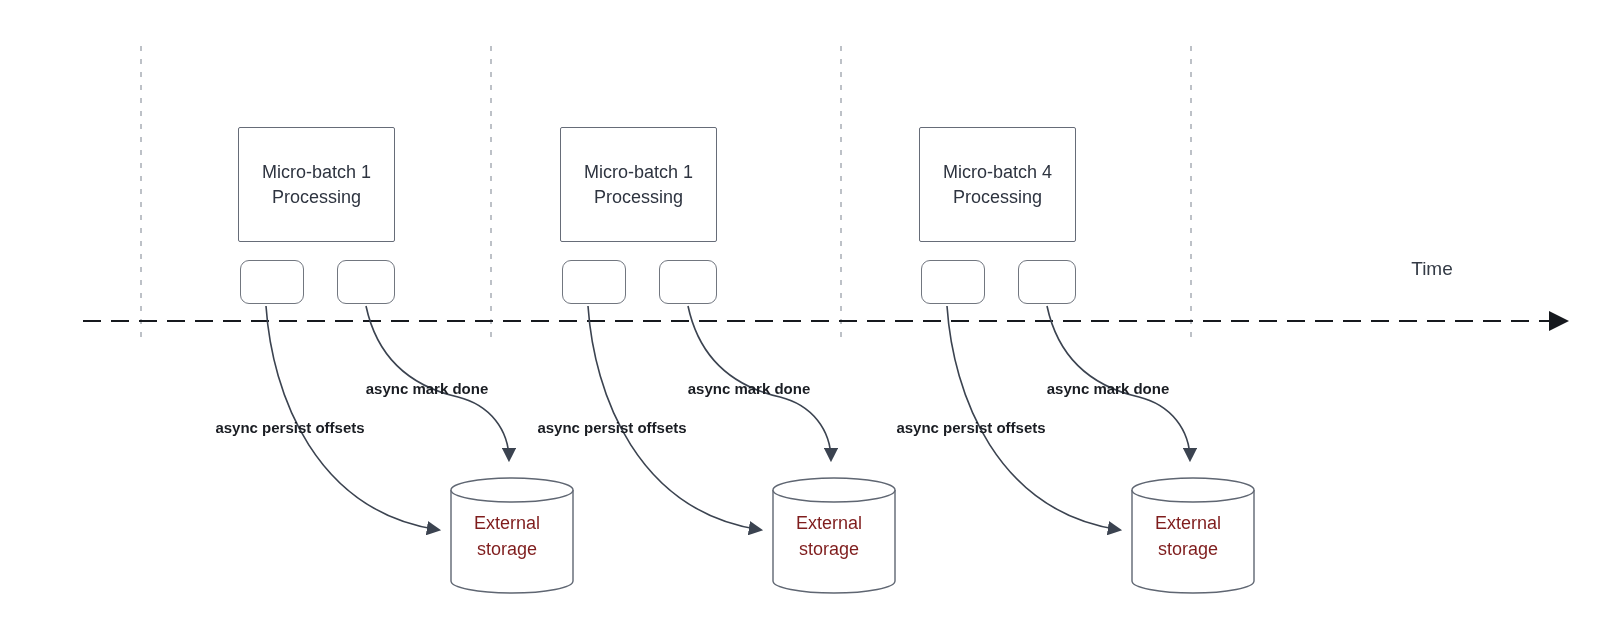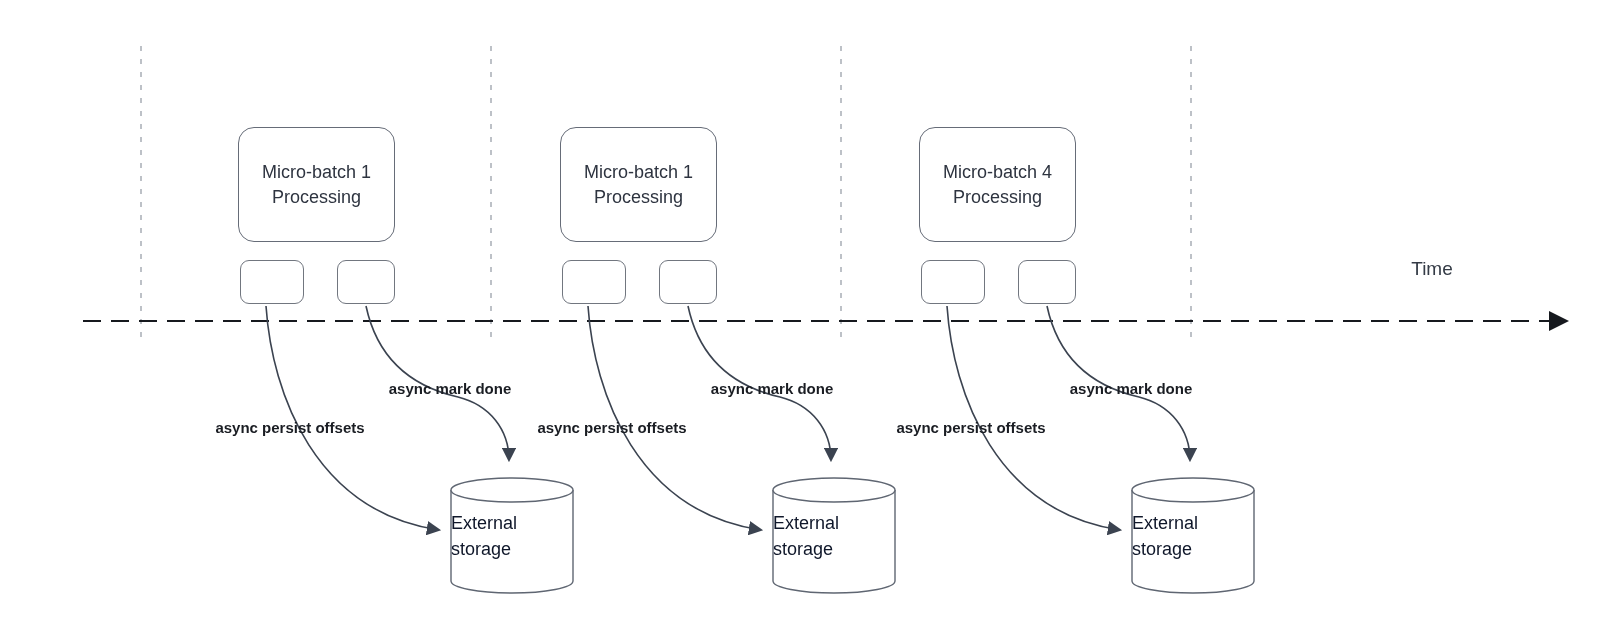--- a/index.html
+++ b/index.html
@@ -27,21 +27,21 @@
     width: 360px;
     height: 642px;
     pointer-events: none;
   }
   .batch-box {
     position: absolute;
     left: 0; top: 127px;
     width: 157px; height: 115px;
     background: #ffffff;
     border: 1.4px solid #666c78;
-    border-radius: 16px;
+    border-radius: 2px;
     box-sizing: border-box;
     display: flex;
     align-items: center;
     justify-content: center;
   }
   .batch-box-label {
     font-size: 18px;
     line-height: 25px;
     color: #2e3440;
     text-align: center;
@@ -60,28 +60,29 @@
   .chip-b { left: 99px; width: 58px; }
   .async-label {
     position: absolute;
     font-size: 15px;
     font-weight: bold;
     color: #1a1d23;
     text-align: center;
     white-space: nowrap;
   }
   .persist-label { left: -38px; top: 419px; width: 180px; }
-  .done-label   { left: 137px; top: 380px; width: 150px; }
+  .done-label   { left: 114px; top: 380px; width: 150px; }
   .storage-label {
     position: absolute;
     left: 213px; top: 510px;
     width: 112px;
     font-size: 18px;
     line-height: 26px;
-    color: #0f172a;
+    color: #7f1d1d;
+    text-align: center;
     white-space: pre-line;
   }
   .time-label {
     position: absolute;
     left: 1382px; top: 258px;
     width: 100px;
     font-size: 19px;
     color: #343b46;
     text-align: center;
   }

